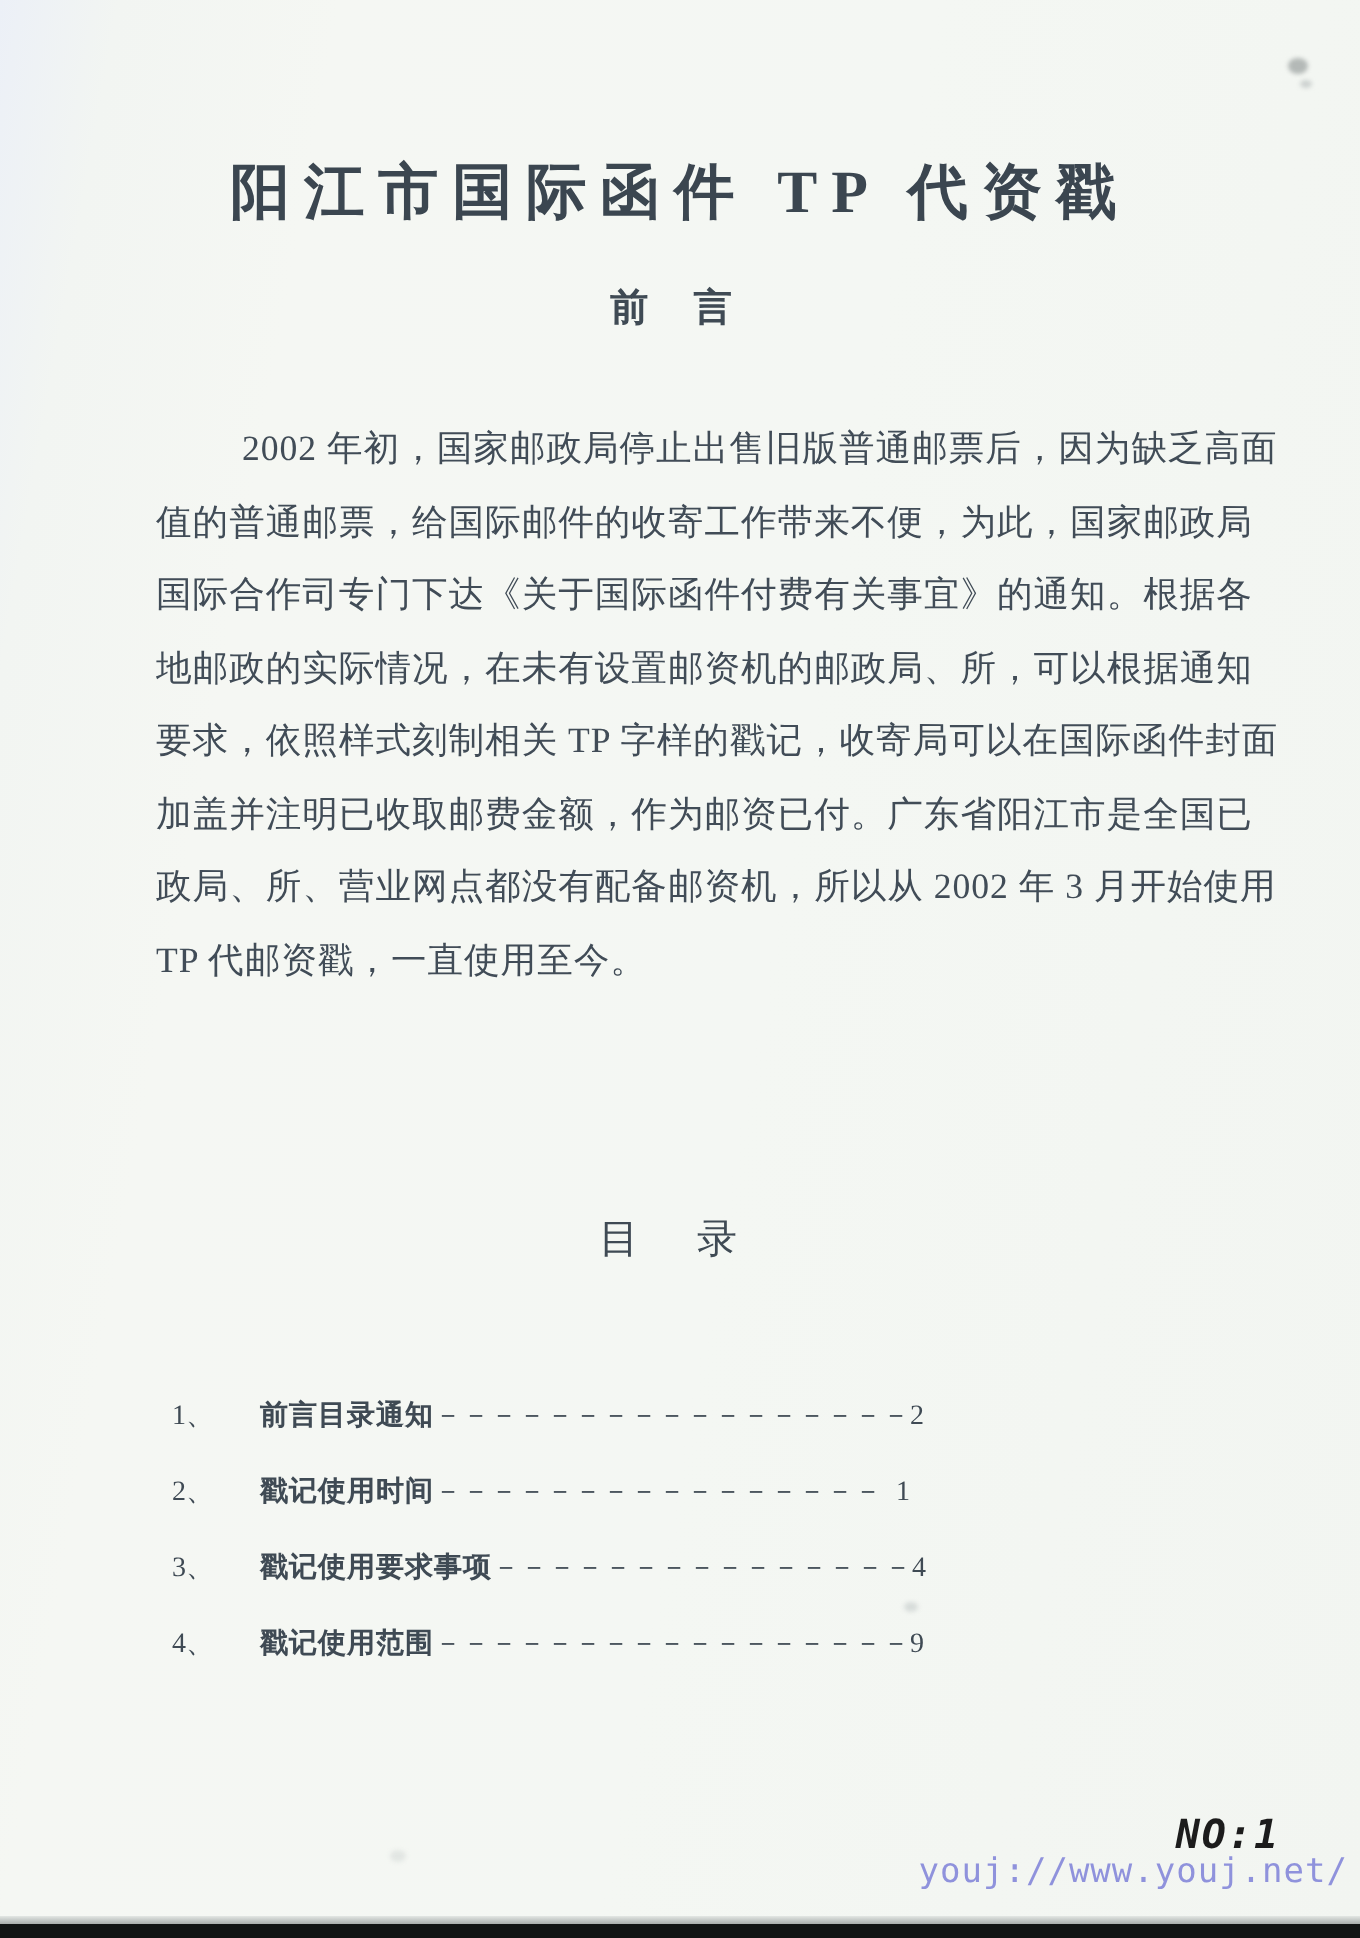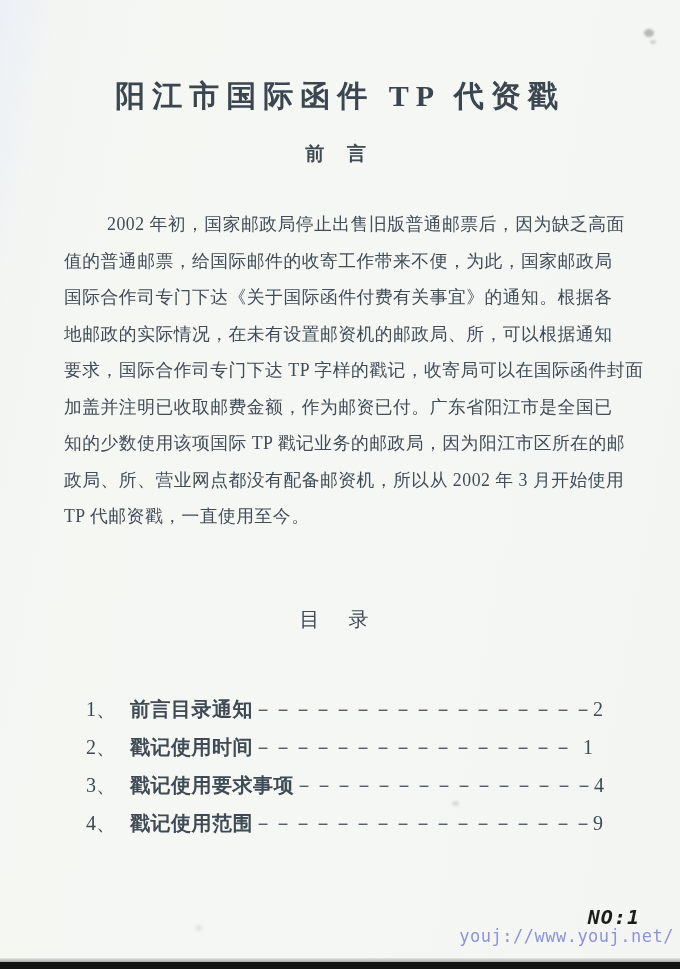--- a/index.html
+++ b/index.html
@@ -38,21 +38,21 @@
     margin: 0;
     text-align: center;
     font-size: 19px;
     font-weight: 700;
     letter-spacing: 9px;
     color: #3f4a54;
   }
   .preface {
     position: absolute;
     top: 206px;
-    left: 64px;
+    left: 78px;
     width: 540px;
     font-size: 17.8px;
     line-height: 36.5px;
     letter-spacing: 0.5px;
   }
   .preface .line {
     text-align: justify;
     text-align-last: justify;
     white-space: nowrap;
   }
@@ -73,21 +73,21 @@
     font-size: 20px;
     font-weight: 400;
     letter-spacing: 12px;
     color: #3f4a54;
   }
   .toc {
     position: absolute;
     top: 690px;
     left: 86px;
     width: 510px;
-    font-size: 20px;
+    font-size: 14px;
   }
   .toc-row {
     height: 38px;
     line-height: 38px;
     white-space: nowrap;
     font-weight: 700;
     color: #3f4a54;
   }
   .toc-no {
     display: inline-block;
@@ -150,23 +150,22 @@
 
   <h1 class="doc-title">阳江市国际函件 TP 代资戳</h1>
 
   <h2 class="preface-heading">前  言</h2>
 
   <div class="preface">
     <div class="line first">2002 年初，国家邮政局停止出售旧版普通邮票后，因为缺乏高面</div>
     <div class="line">值的普通邮票，给国际邮件的收寄工作带来不便，为此，国家邮政局</div>
     <div class="line">国际合作司专门下达《关于国际函件付费有关事宜》的通知。根据各</div>
     <div class="line">地邮政的实际情况，在未有设置邮资机的邮政局、所，可以根据通知</div>
-    <div class="line">要求，国际合作司专门下达 TP 字样的戳记，收寄局可以在国际函件封面</div>
+    <div class="line">要求，依照样式刻制相关 TP 字样的戳记，收寄局可以在国际函件封面</div>
     <div class="line">加盖并注明已收取邮费金额，作为邮资已付。广东省阳江市是全国已</div>
-    <div class="line">知的少数使用该项国际 TP 戳记业务的邮政局，因为阳江市区所在的邮</div>
     <div class="line">政局、所、营业网点都没有配备邮资机，所以从 2002 年 3 月开始使用</div>
     <div class="line last">TP 代邮资戳，一直使用至今。</div>
   </div>
 
   <h2 class="toc-heading">目  录</h2>
 
   <div class="toc">
     <div class="toc-row">
       <span class="toc-no">1、</span><span class="toc-title">前言目录通知</span><span class="toc-leader">－－－－－－－－－－－－－－－－－</span><span class="toc-page">2</span>
     </div>

